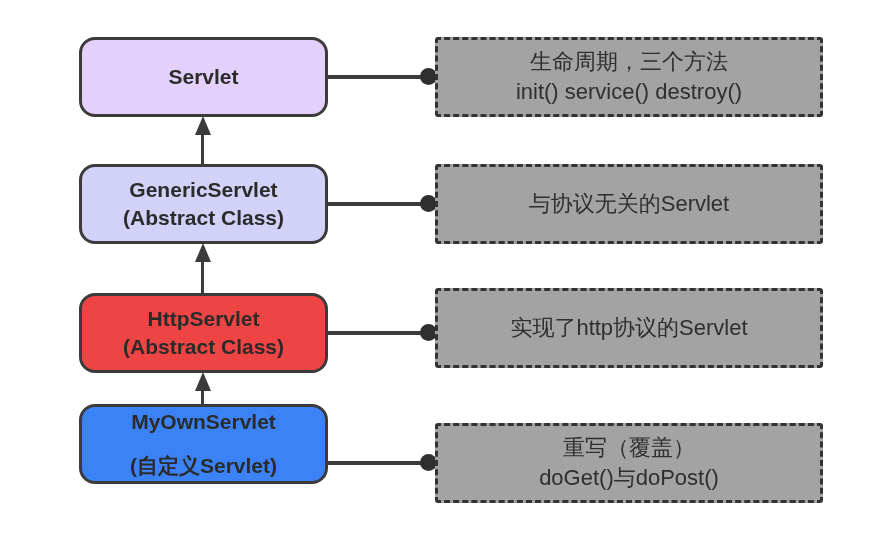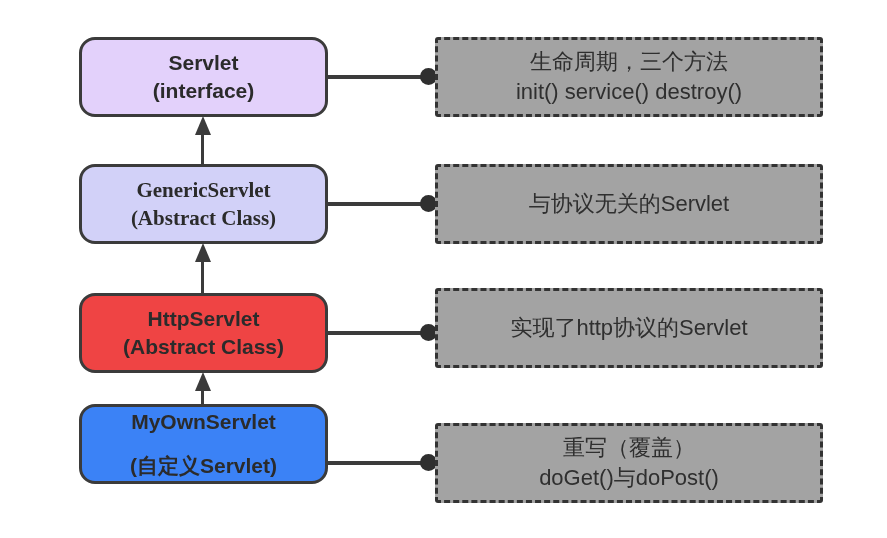--- a/index.html
+++ b/index.html
@@ -88,35 +88,34 @@
     margin-top: -2px;
   }
 </style>
 </head>
 <body>
 
 <div class="canvas">
 
   <div class="node" style="top: 37px; background-color: rgb(227, 209, 251);">
     <div>Servlet</div>
-    <div>(interface)</div>
   </div>
   <div class="connector" style="top:75px;"></div>
   <div class="dot" style="top:68px;"></div>
   <div class="note" style="top:37px;">
     <div>生命周期，三个方法</div>
     <div>init() service() destroy()</div>
   </div>
 
   <div class="arrow" style="top:116px;height:50px;">
     <div class="arrow-head"></div>
     <div class="arrow-line"></div>
   </div>
 
-  <div class="node" style="top: 164px; background-color: rgb(210, 209, 248); font-family: Liberation Serif, serif;">
+  <div class="node" style="top: 164px; background-color: rgb(210, 209, 248);">
     <div>GenericServlet</div>
     <div>(Abstract Class)</div>
   </div>
   <div class="connector" style="top:202px;"></div>
   <div class="dot" style="top:195px;"></div>
   <div class="note" style="top:164px;">
     <div>与协议无关的Servlet</div>
   </div>
 
   <div class="arrow" style="top:243px;height:51px;">

